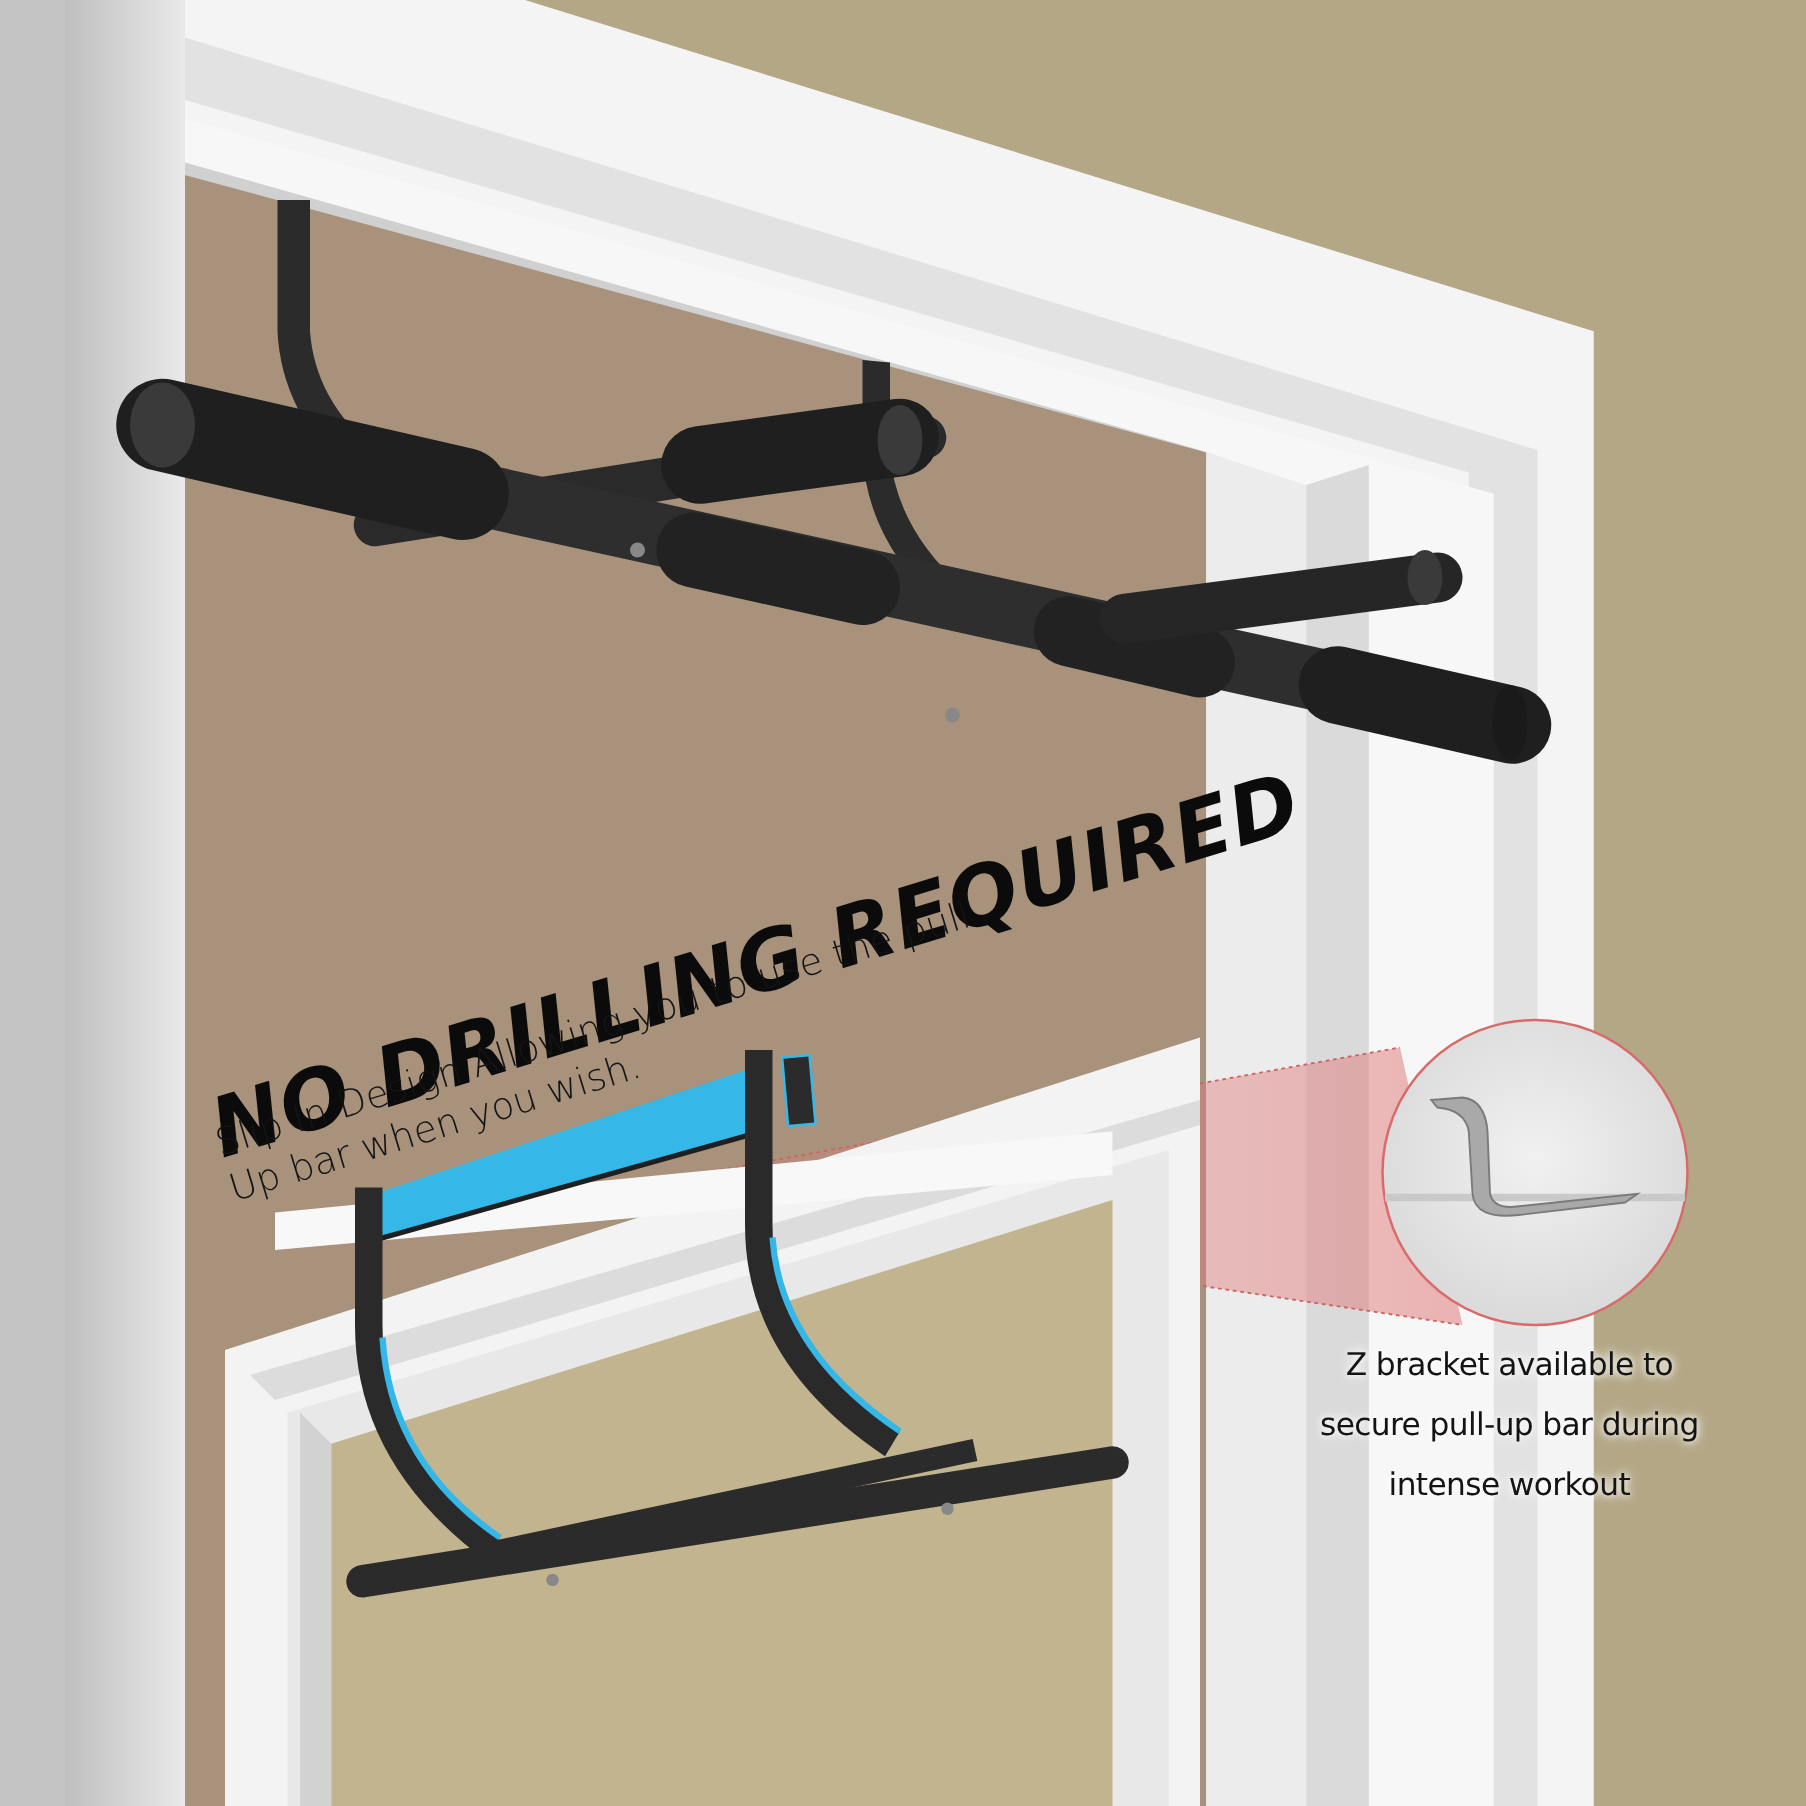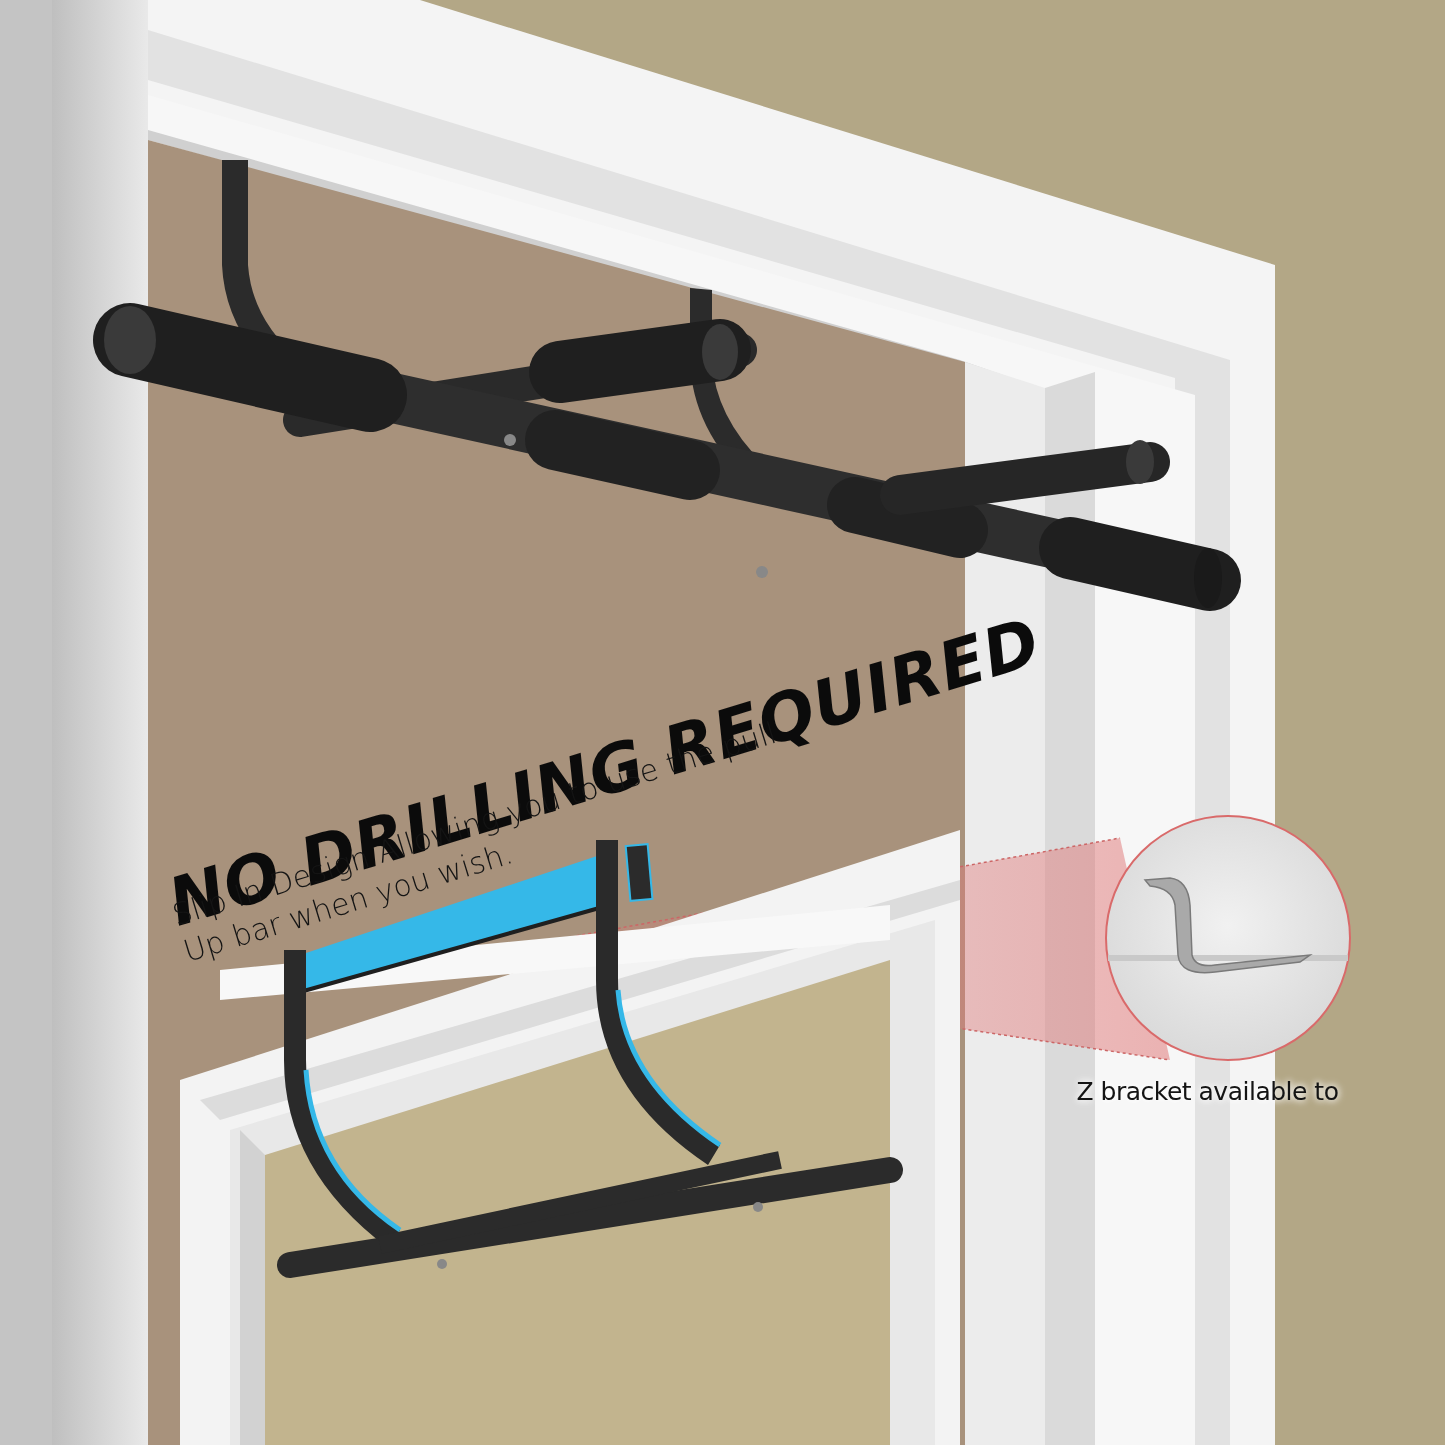--- a/index.html
+++ b/index.html
@@ -112,14 +112,16 @@
     </g>
   </svg>
 
   <div class="headline">NO DRILLING REQUIRED</div>
   <div class="sub">
     <div>Slip In Design Allowing you to use the pull</div>
     <div>Up bar when you wish.</div>
   </div>
   <div class="caption">
     <div>Z bracket available to</div>
+    <div>secure pull-up bar during</div>
+    <div>intense workout</div>
   </div>
 </div>
 
 </body></html>

